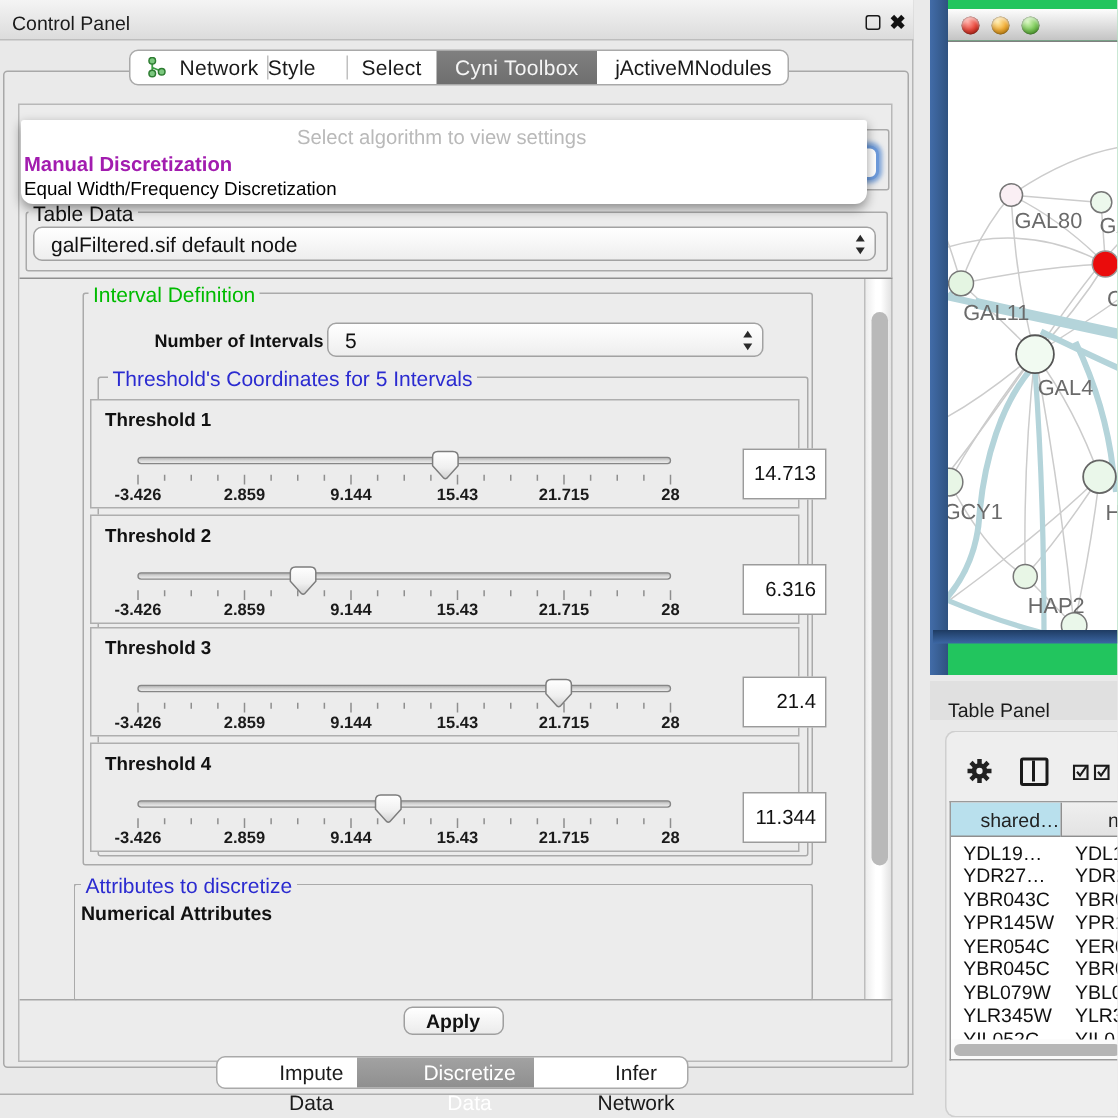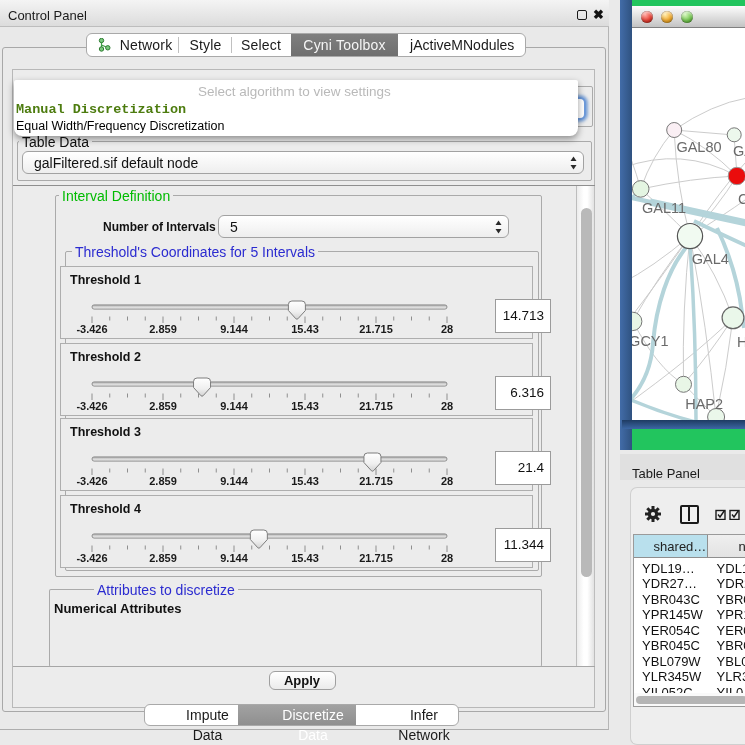--- a/index.html
+++ b/index.html
@@ -91,21 +91,21 @@
       <div class="seg" style="left:0;width:91px;">
         <svg width="13" height="14" style="position:absolute;left:11px;top:4px;" viewBox="0 0 13 14">
           <path d="M3.5 3 L3.5 11 M3.5 7 L9.5 9.5" stroke="#3e9e46" stroke-width="1.2" fill="none"></path>
           <circle cx="3.5" cy="2.5" r="2.2" fill="#7cc87f" stroke="#2e7d32" stroke-width="1"></circle>
           <circle cx="3.5" cy="11" r="2.2" fill="#7cc87f" stroke="#2e7d32" stroke-width="1"></circle>
           <circle cx="9.8" cy="9.8" r="2.2" fill="#7cc87f" stroke="#2e7d32" stroke-width="1"></circle>
         </svg>
         <span style="margin-left:27px;">Network</span>
       </div>
       <div class="sep" style="left:91px;"></div>
-      <div class="seg" style="left:92px;width:53px;">Style</div>
+      <div class="seg" style="left:81px;width:53px;">Style</div>
       <div class="sep" style="left:144px;"></div>
       <div class="seg" style="left:144px;width:60px;">Select</div>
       <div class="seg sel" style="left:204px;width:107px;">Cyni Toolbox</div>
       <div class="seg" style="left:311px;width:128.5px;font-size:14px;letter-spacing:0;">jActiveMNodules</div>
     </div>
 
     <div class="group" style="left:17px;top:86px;width:576px;height:41px;"></div>
 
     <div class="abs" style="left:548px;top:97px;width:38px;height:23px;background:#fff;border:2px solid #6d9ada;border-radius:6px;box-shadow:0 0 3px 2px rgba(90,140,210,0.75);"></div>
 
@@ -114,21 +114,21 @@
     <div class="combo" style="left:22px;top:151px;width:562px;height:23px;">
       <span class="txt">galFiltered.sif default node</span>
       <svg style="position:absolute;right:6px;top:50%;margin-top:-7px;" width="7" height="14" viewBox="0 0 7 14">
           <path d="M3.5 0.5 L6.5 5 L0.5 5 Z" fill="#2a2a2a"></path>
           <path d="M3.5 13.5 L6.5 9 L0.5 9 Z" fill="#2a2a2a"></path>
         </svg>
     </div>
 
     <div id="popup" class="abs">
       <div class="abs" style="left:184px;top:4px;font-size:13.5px;color:#b9b9b9;">Select algorithm to view settings</div>
-      <div class="abs" style="left:2px;top:22px;font-size:13.5px;font-weight:bold;color:#4d7c0f;font-family:Liberation Mono, monospace;">Manual Discretization</div>
+      <div class="abs" style="left:2px;top:22px;font-size:13.5px;font-weight:bold;color:#a21caf;">Manual Discretization</div>
       <div class="abs" style="left:2px;top:39px;font-size:12.5px;color:#000;">Equal Width/Frequency Discretization</div>
     </div>
 
     <div class="abs" style="left:13px;top:185px;width:582px;height:482px;border-top:1px solid #8f8f8f;border-bottom:1px solid #a6a6a6;background:#ececec;"></div>
     <div class="sb-track-v abs" style="left:576px;top:186px;width:19px;height:480px;"></div>
     <div class="sb-thumb abs" style="left:581px;top:208px;width:11px;height:369px;"></div>
 
     <div class="group" style="left:55px;top:195px;width:487px;height:382px;"></div>
     <div class="gtitle" style="left:59px;top:188px;color:#00bb00;">Interval Definition</div>
 
@@ -329,21 +329,21 @@
             <text x="244" y="66" font-size="11" font-weight="bold" fill="#1a1a1a" text-anchor="middle" font-family="Liberation Sans">15.43</text>
             <text x="315" y="66" font-size="11" font-weight="bold" fill="#1a1a1a" text-anchor="middle" font-family="Liberation Sans">21.715</text>
             <text x="386" y="66" font-size="11" font-weight="bold" fill="#1a1a1a" text-anchor="middle" font-family="Liberation Sans">28</text>
             <path d="M 189.34645 43.5 L 189.34645 37.5 Q 189.34645 34 192.84645 34 L 202.84645 34 Q 206.34645 34 206.34645 37.5 L 206.34645 43.5 L 198.84645 51.8 Q 197.84645 52.6 196.84645 51.8 Z" fill="url(#th3)" stroke="#7d7d7d" stroke-width="1"></path>
           </svg>
           <div class="vbox">11.344</div>
         </div>
       </div>
 
     <div class="group" style="left:49px;top:589px;width:493px;height:78px;border-bottom:none;"></div>
-    <div class="gtitle" style="left:54px;top:582px;color:#2b2bd0;margin-left:40px;">Attributes to discretize</div>
+    <div class="gtitle" style="left:54px;top:582px;color:#2b2bd0;">Attributes to discretize</div>
     <div class="abs" style="left:54px;top:601px;font-size:13px;font-weight:bold;color:#111;">Numerical Attributes</div>
 
     <div class="abs" style="left:268.5px;top:671px;width:67px;height:19px;background:linear-gradient(#ffffff,#ebebeb);border:1px solid #9f9f9f;border-radius:6px;text-align:center;line-height:17px;font-size:13px;font-weight:bold;color:#111;">Apply</div>
 
     <div id="bottabs" class="abs">
       <div class="seg" style="left:0;width:93px;">Impute Data</div>
       <div class="seg sel" style="left:93px;width:118px;">Discretize Data</div>
       <div class="seg" style="left:211px;width:104px;">Infer Network</div>
     </div>
   </div>

